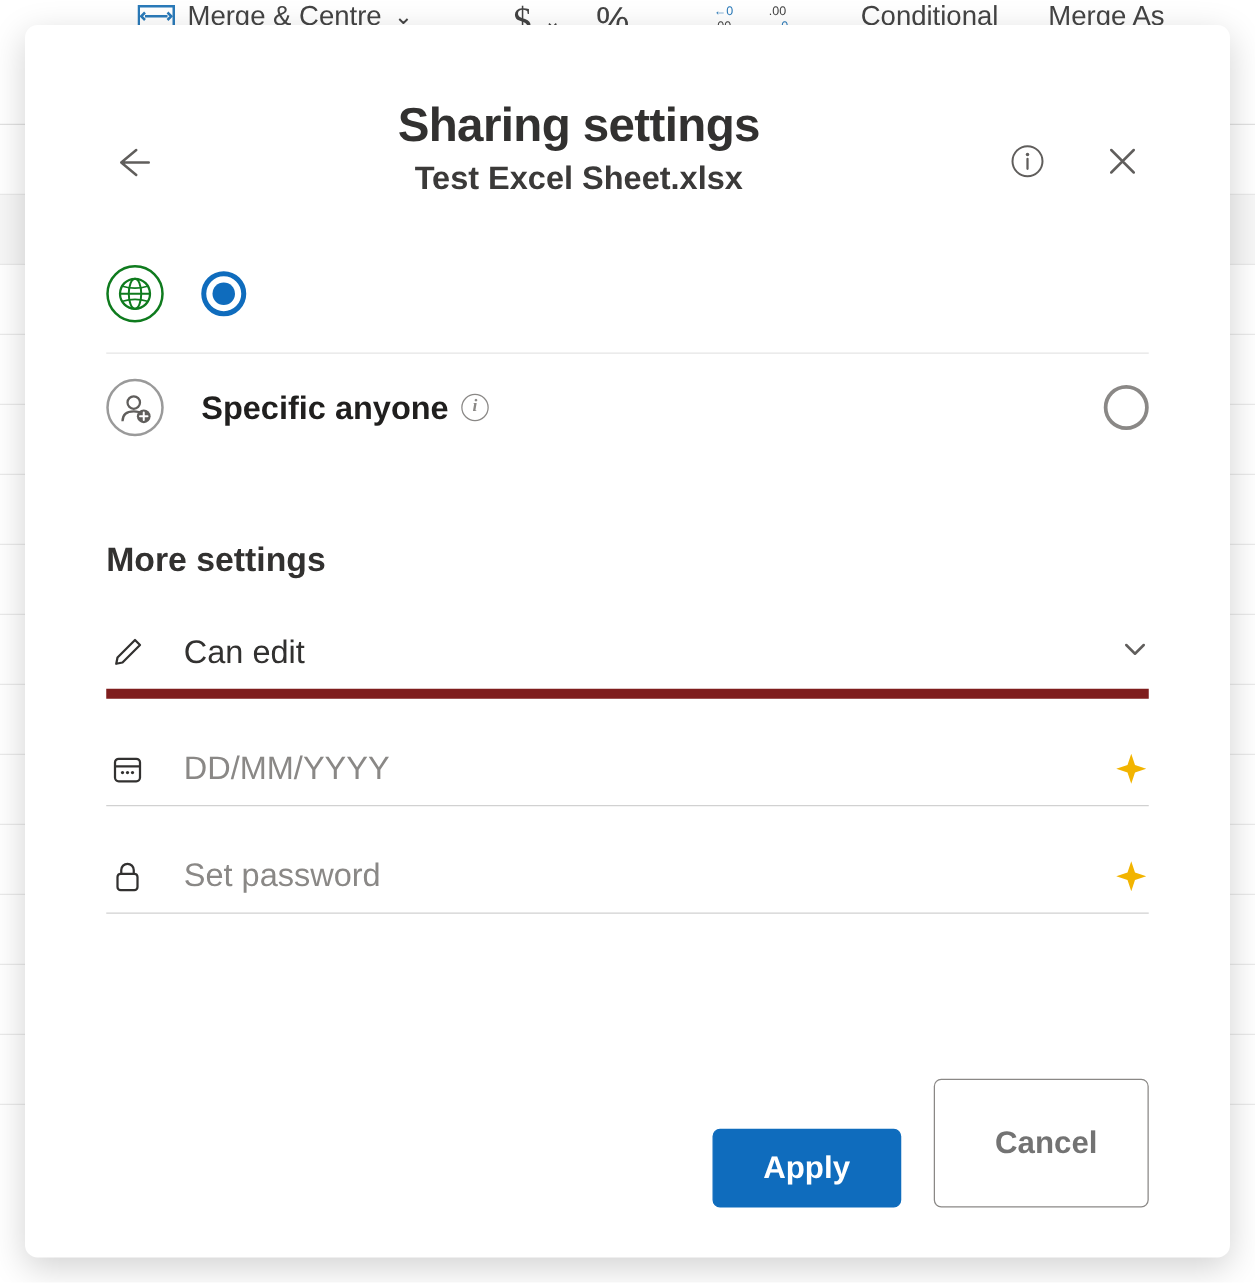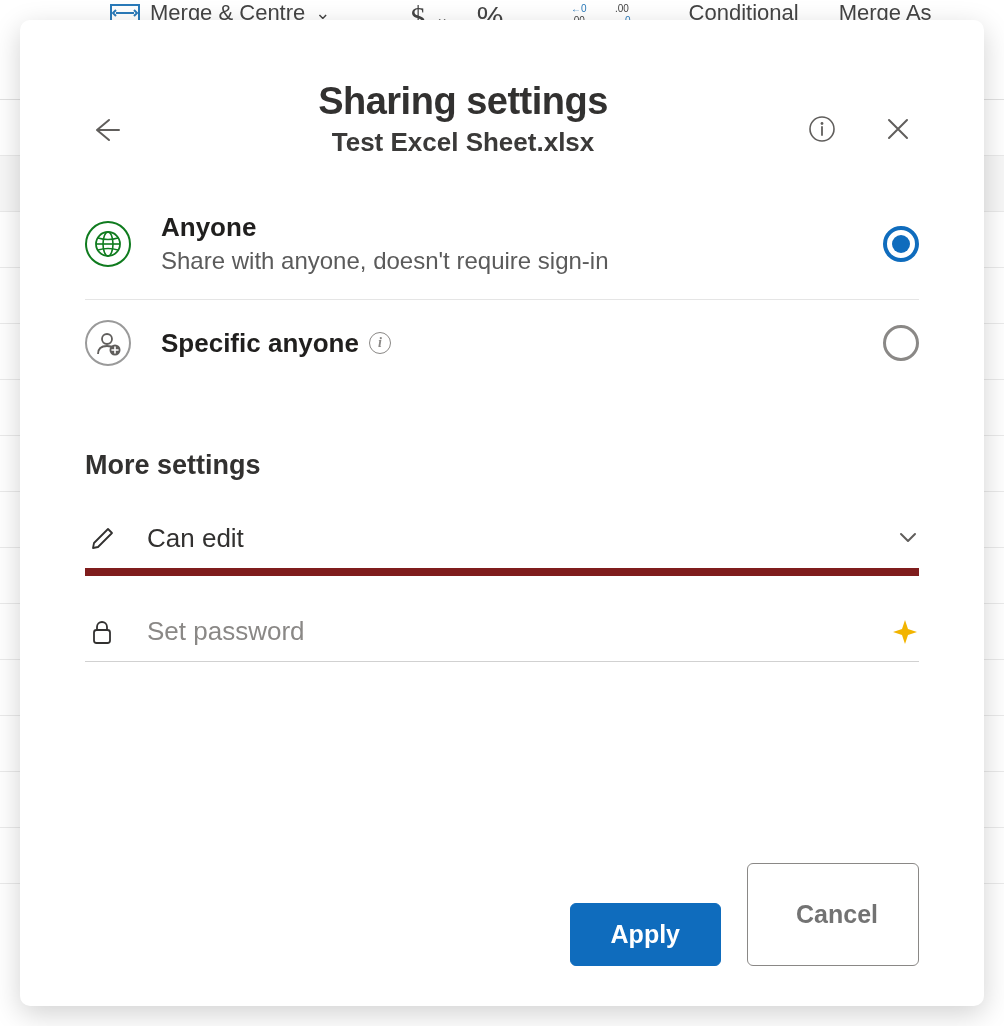--- a/index.html
+++ b/index.html
@@ -194,24 +194,20 @@
 
     <div class="opt first">
       <div class="circ">
         <svg width="30" height="30" viewBox="0 0 30 30">
           <circle cx="15" cy="15" r="12" fill="none" stroke="#0f7b1e" stroke-width="1.8"></circle>
           <ellipse cx="15" cy="15" rx="5" ry="12" fill="none" stroke="#0f7b1e" stroke-width="1.6"></ellipse>
           <line x1="3" y1="15" x2="27" y2="15" stroke="#0f7b1e" stroke-width="1.6"></line>
           <path d="M5 9 Q15 12 25 9 M5 21 Q15 18 25 21" fill="none" stroke="#0f7b1e" stroke-width="1.4"></path>
         </svg>
       </div>
-      <div class="opt-text">
-        <div class="opt-title">Anyone</div>
-        <div class="opt-desc">Share with anyone, doesn't require sign-in</div>
-      </div>
       <div class="radio sel"></div>
     </div>
 
     <div class="opt">
       <div class="circ">
         <svg width="30" height="30" viewBox="0 0 30 30">
           <circle cx="14" cy="11" r="5" fill="none" stroke="#605e5c" stroke-width="1.8"></circle>
           <path d="M5 26 Q5 18 14 18 Q23 18 23 26" fill="none" stroke="#605e5c" stroke-width="1.8"></path>
           <circle cx="22" cy="22" r="5.5" fill="#605e5c"></circle>
           <path d="M22 19 V25 M19 22 H25" stroke="#fff" stroke-width="1.6" stroke-linecap="round"></path>
@@ -237,20 +233,37 @@
       </svg>
     </div>
     <div class="field-label">Can edit</div>
     <div class="chevron">
       <svg width="22" height="22" viewBox="0 0 22 22">
           <path d="M4 8 L11 15 L18 8" fill="none" stroke="#605e5c" stroke-width="2" stroke-linecap="round" stroke-linejoin="round"></path>
         </svg>
     </div>
   </div>
 
+  <div class="field-row" style="margin-top:22px;">
+    <div class="field-ic">
+      <svg width="28" height="28" viewBox="0 0 28 28">
+        <rect x="4" y="6" width="20" height="18" rx="3" fill="none" stroke="#323130" stroke-width="1.8"></rect>
+        <line x1="4" y1="12" x2="24" y2="12" stroke="#323130" stroke-width="1.8"></line>
+        <circle cx="10" cy="17" r="1.3" fill="#323130"></circle>
+          <circle cx="14" cy="17" r="1.3" fill="#323130"></circle>
+          <circle cx="18" cy="17" r="1.3" fill="#323130"></circle>
+      </svg>
+    </div>
+    <input class="field-input" type="text" placeholder="DD/MM/YYYY" style="">
+    <div class="premium">
+      <svg width="28" height="28" viewBox="0 0 28 28">
+          <path d="M14 2 L17 11 L26 14 L17 17 L14 26 L11 17 L2 14 L11 11 Z" fill="#f2b400"></path>
+        </svg>
+    </div>
+  </div>
 
   <div class="field-row" style="margin-top:22px;">
     <div class="field-ic">
       <svg width="26" height="28" viewBox="0 0 26 28">
         <rect x="5" y="12" width="16" height="13" rx="2.5" fill="none" stroke="#323130" stroke-width="1.8"></rect>
         <path d="M8 12 V9 a5 5 0 0 1 10 0 V12" fill="none" stroke="#323130" stroke-width="1.8"></path>
       </svg>
     </div>
     <input class="field-input" type="text" placeholder="Set password" style="">
     <div class="premium">

